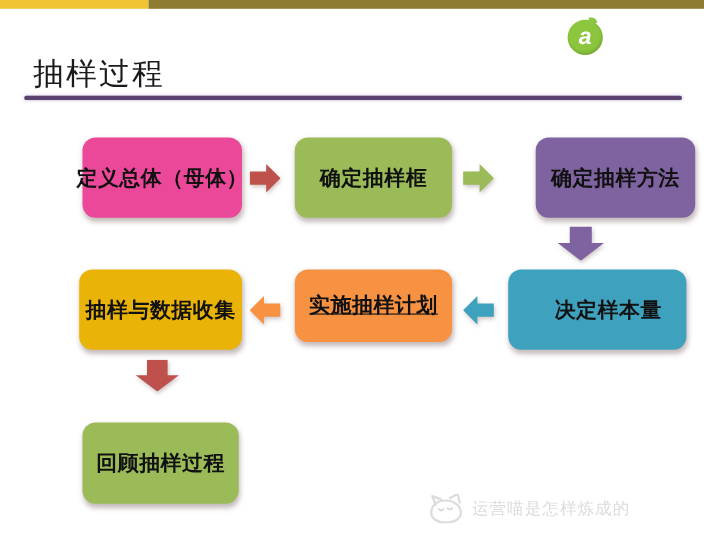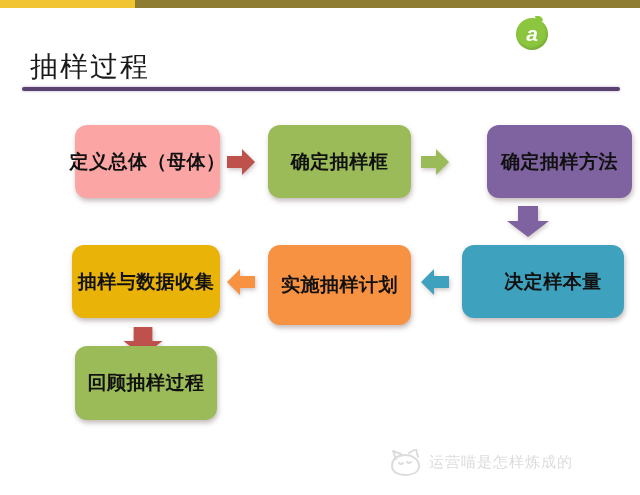--- a/index.html
+++ b/index.html
@@ -32,23 +32,23 @@
     position:absolute;border-radius:12px;
     display:flex;align-items:center;justify-content:center;
     font-size:19px;font-weight:bold;color:#111;white-space:nowrap;
     box-shadow:1px 3px 5px rgba(90,60,60,.35);
     letter-spacing:.5px;
   }
   .pos-n1{left:75px; top:125px;width:145px;height:73px;}
   .pos-n2{left:268px;top:125px;width:143px;height:73px;}
   .pos-n3{left:487px;top:125px;width:145px;height:73px;}
   .pos-n4{left:462px;top:245px;width:142px;height:73px;padding-left:20px;}
-  .pos-n5{left:268px;top:245px;width:143px;height:80px;}
+  .pos-n5{left:268px;top:245px;width:143px;height:66px;text-decoration:underline;}
   .pos-n6{left:72px; top:245px;width:148px;height:73px;}
-  .pos-n7{left:75px; top:346px;width:142px;height:74px;}
+  .pos-n7{left:75px; top:384px;width:142px;height:74px;}
   
   .flow-arrow{position:absolute;line-height:0;filter:drop-shadow(1px 2px 2px rgba(90,60,60,.3));}
   .pos-a1{left:227px;top:147px;}
   .pos-a2{left:421px;top:147px;}
   .pos-a3{left:506px;top:206px;}
   .pos-a4{left:421px;top:267px;}
   .pos-a5{left:227px;top:267px;}
   .pos-a6{left:121px;top:327px;}
   
   .watermark{position:absolute;left:388px;top:449px;display:flex;align-items:center;gap:7px;}
@@ -66,21 +66,21 @@
   <div class="logo-circle" style="background-color: rgb(140, 198, 62);">
     <span>a</span>
     <span class="logo-leaf" style="background-color: rgb(140, 198, 62);"></span>
   </div>
 </div>
 
 <div class="page-title">抽样过程</div>
 <div class="title-underline" style="background-color: rgb(90, 66, 112);"></div>
 
 <div>
-  <div class="flow-node pos-n1" style="background-color: #fca5a5;">定义总体（母体）</div>
+  <div class="flow-node pos-n1" style="background-color: #ec4899;">定义总体（母体）</div>
   <span class="flow-arrow pos-a1" style="color: rgb(191, 81, 77);">
     <svg width="28" height="30" viewBox="0 0 28 30">
         <polygon points="0,9 15,9 15,2 28,15 15,28 15,21 0,21" fill="currentColor"></polygon>
       </svg>
   </span>
   <div class="flow-node pos-n2" style="background-color: rgb(154, 187, 88);">确定抽样框</div>
   <span class="flow-arrow pos-a2" style="color: rgb(154, 187, 88);">
     <svg width="28" height="30" viewBox="0 0 28 30">
         <polygon points="0,9 15,9 15,2 28,15 15,28 15,21 0,21" fill="currentColor"></polygon>
       </svg>

